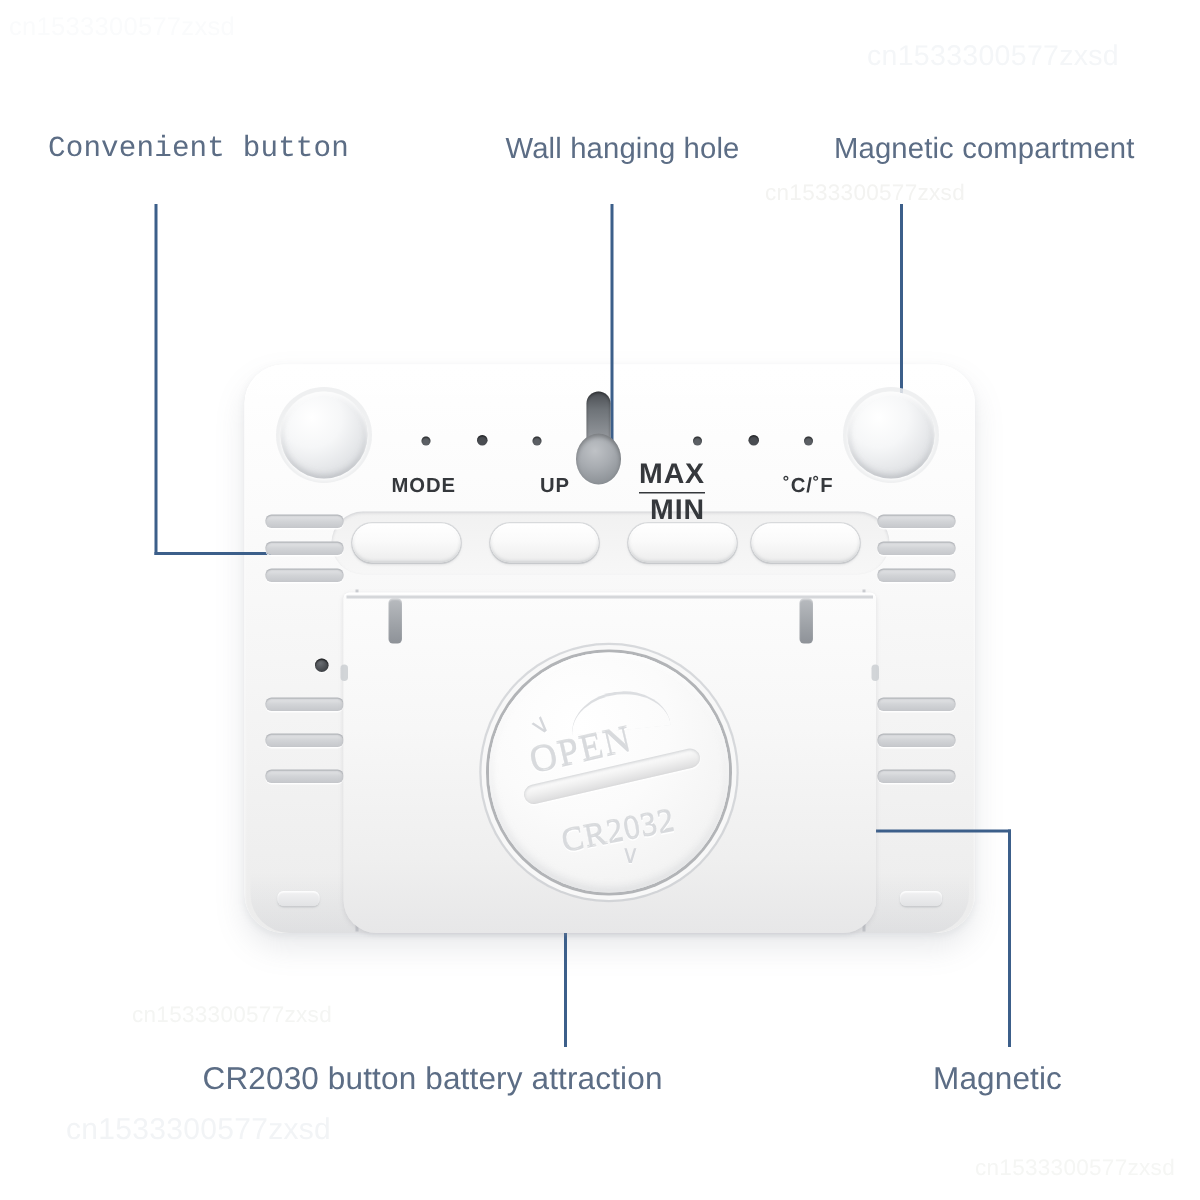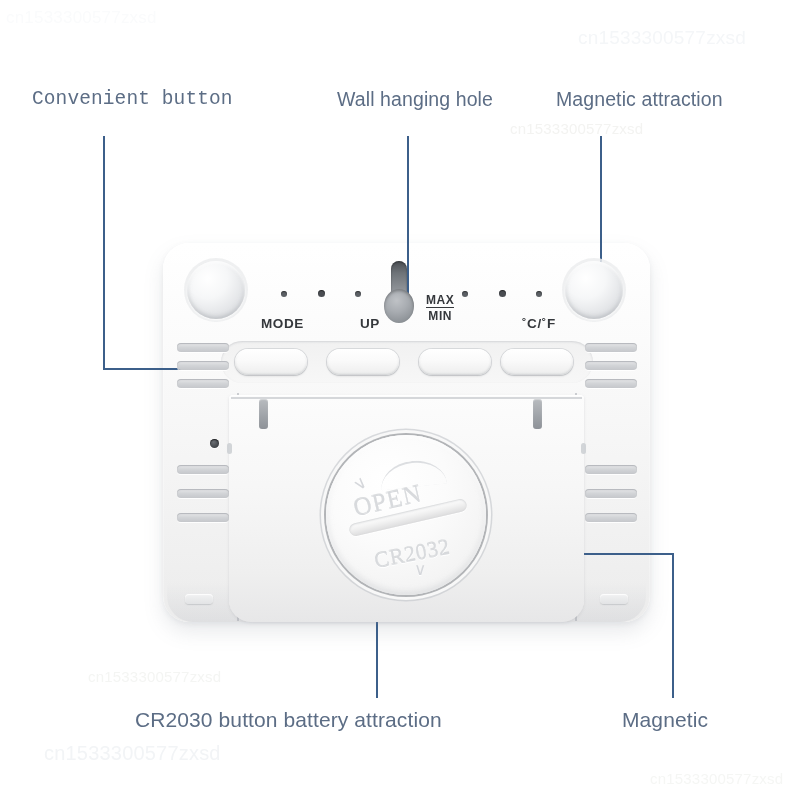--- a/index.html
+++ b/index.html
@@ -156,23 +156,23 @@
     font-family:"Liberation Sans", sans-serif;
     letter-spacing:0.6px;
     white-space:nowrap;
     z-index:5;
     padding-left:13px;
   }
   #lbl-mode { left:85px;  top:73px; }
   #lbl-up   { left:184px; top:73px; }
   #lbl-cf   { left:346px; top:73px; }
   #lbl-maxmin {
-    position:absolute; left:263px; top:50px;
-    z-index:5; text-align:center;
-    color:#35383c; font-size:12px; font-weight:bold;
+    position:absolute; left:263px; top:63px;
+    z-index:5; text-align:right;
+    color:#35383c; font-size:19px; font-weight:bold;
     font-family:"Liberation Sans", sans-serif; letter-spacing:0.6px;
   }
   #lbl-maxmin .top { display:block; border-bottom:1.6px solid #35383c; padding-bottom:0px; }
   #lbl-maxmin .bot { display:block; padding-top:1px; }
 
   
   .pbtn {
     position:absolute;
     top:106px;
     width:72px; height:26px;
@@ -411,21 +411,21 @@
     </div>
   </div>
 
   <div class="label" style="left:32px; top:88px;font-family:Liberation Mono, monospace;">Convenient button</div>
   <div class="lead lead-v" style="left:103px; top:136px; height:234px;"></div>
   <div class="lead lead-h" style="left:103px; top:368px; width:135px;"></div>
 
   <div class="label" style="left:337px; top:88px;">Wall hanging hole</div>
   <div class="lead lead-v" style="left:407px; top:136px; height:175px;"></div>
 
-  <div class="label" style="left:556px; top:88px;">Magnetic attraction</div>
+  <div class="label" style="left:556px; top:88px;">Magnetic compartment</div>
   <div class="lead lead-v" style="left:600px; top:136px; height:153px;"></div>
 
   <div class="label label-lg" style="left:135px; top:708px;">CR2030 button battery attraction</div>
   <div class="lead lead-v" style="left:376px; top:546px; height:152px;"></div>
 
   <div class="label label-lg" style="left:622px; top:708px;">Magnetic</div>
   <div class="lead lead-h" style="left:534px; top:553px; width:140px;"></div>
   <div class="lead lead-v" style="left:672px; top:553px; height:145px;"></div>
 
 </div>

